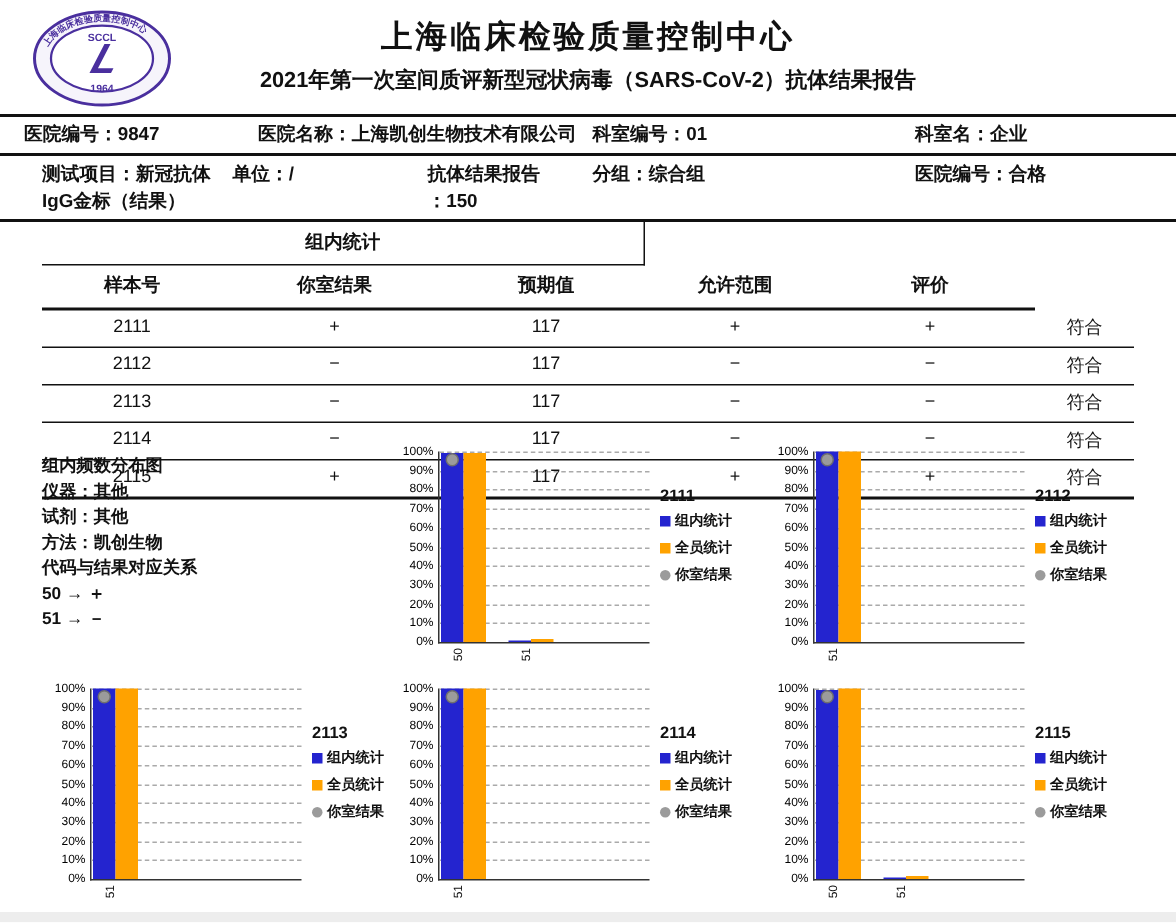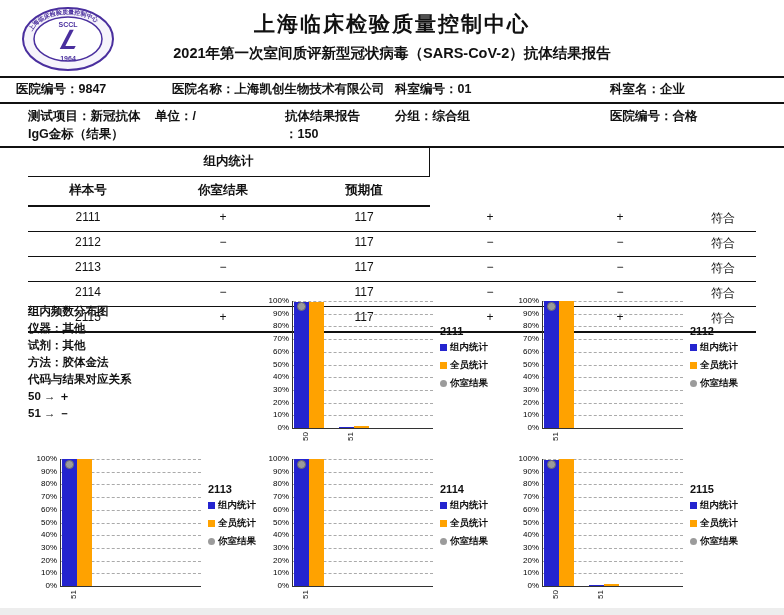--- a/index.html
+++ b/index.html
@@ -94,20 +94,22 @@
   </div>
 
   <div class="qtable">
     <div class="grow">
       <div class="gcell first">组内统计</div>
     </div>
     <div class="hrow">
       <div class="hcell">样本号</div>
       <div class="hcell">你室结果</div>
       <div class="hcell">预期值</div>
+      <div class="hcell">允许范围</div>
+      <div class="hcell">评价</div>
     </div>
     <div id="table-body">
         <div class="trow">
           <div class="tcell">2111</div>
           <div class="tcell">+</div>
           <div class="tcell">117</div>
           <div class="tcell">+</div>
           <div class="tcell">+</div>
           <div class="tcell">符合</div>
         </div>
@@ -143,21 +145,21 @@
           <div class="tcell">+</div>
           <div class="tcell">符合</div>
         </div>
       </div>
   </div>
 
   <div class="sideinfo" id="sideinfo">
       <div>组内频数分布图</div>
       <div>仪器：其他</div>
       <div>试剂：其他</div>
-      <div>方法：胶体金法</div>
+      <div>方法：凯创生物</div>
       <div>代码与结果对应关系</div>
       <div>50 → ＋</div>
       <div>51 → －</div>
     </div>
 
   <div class="chart c0" id="chart-0">
       <div class="yaxis">
         <span class="ylab" style="top: 122px;">0%</span>
         <span class="ylab" style="top: 109.3px;">10%</span>
         <span class="ylab" style="top: 96.6px;">20%</span>

